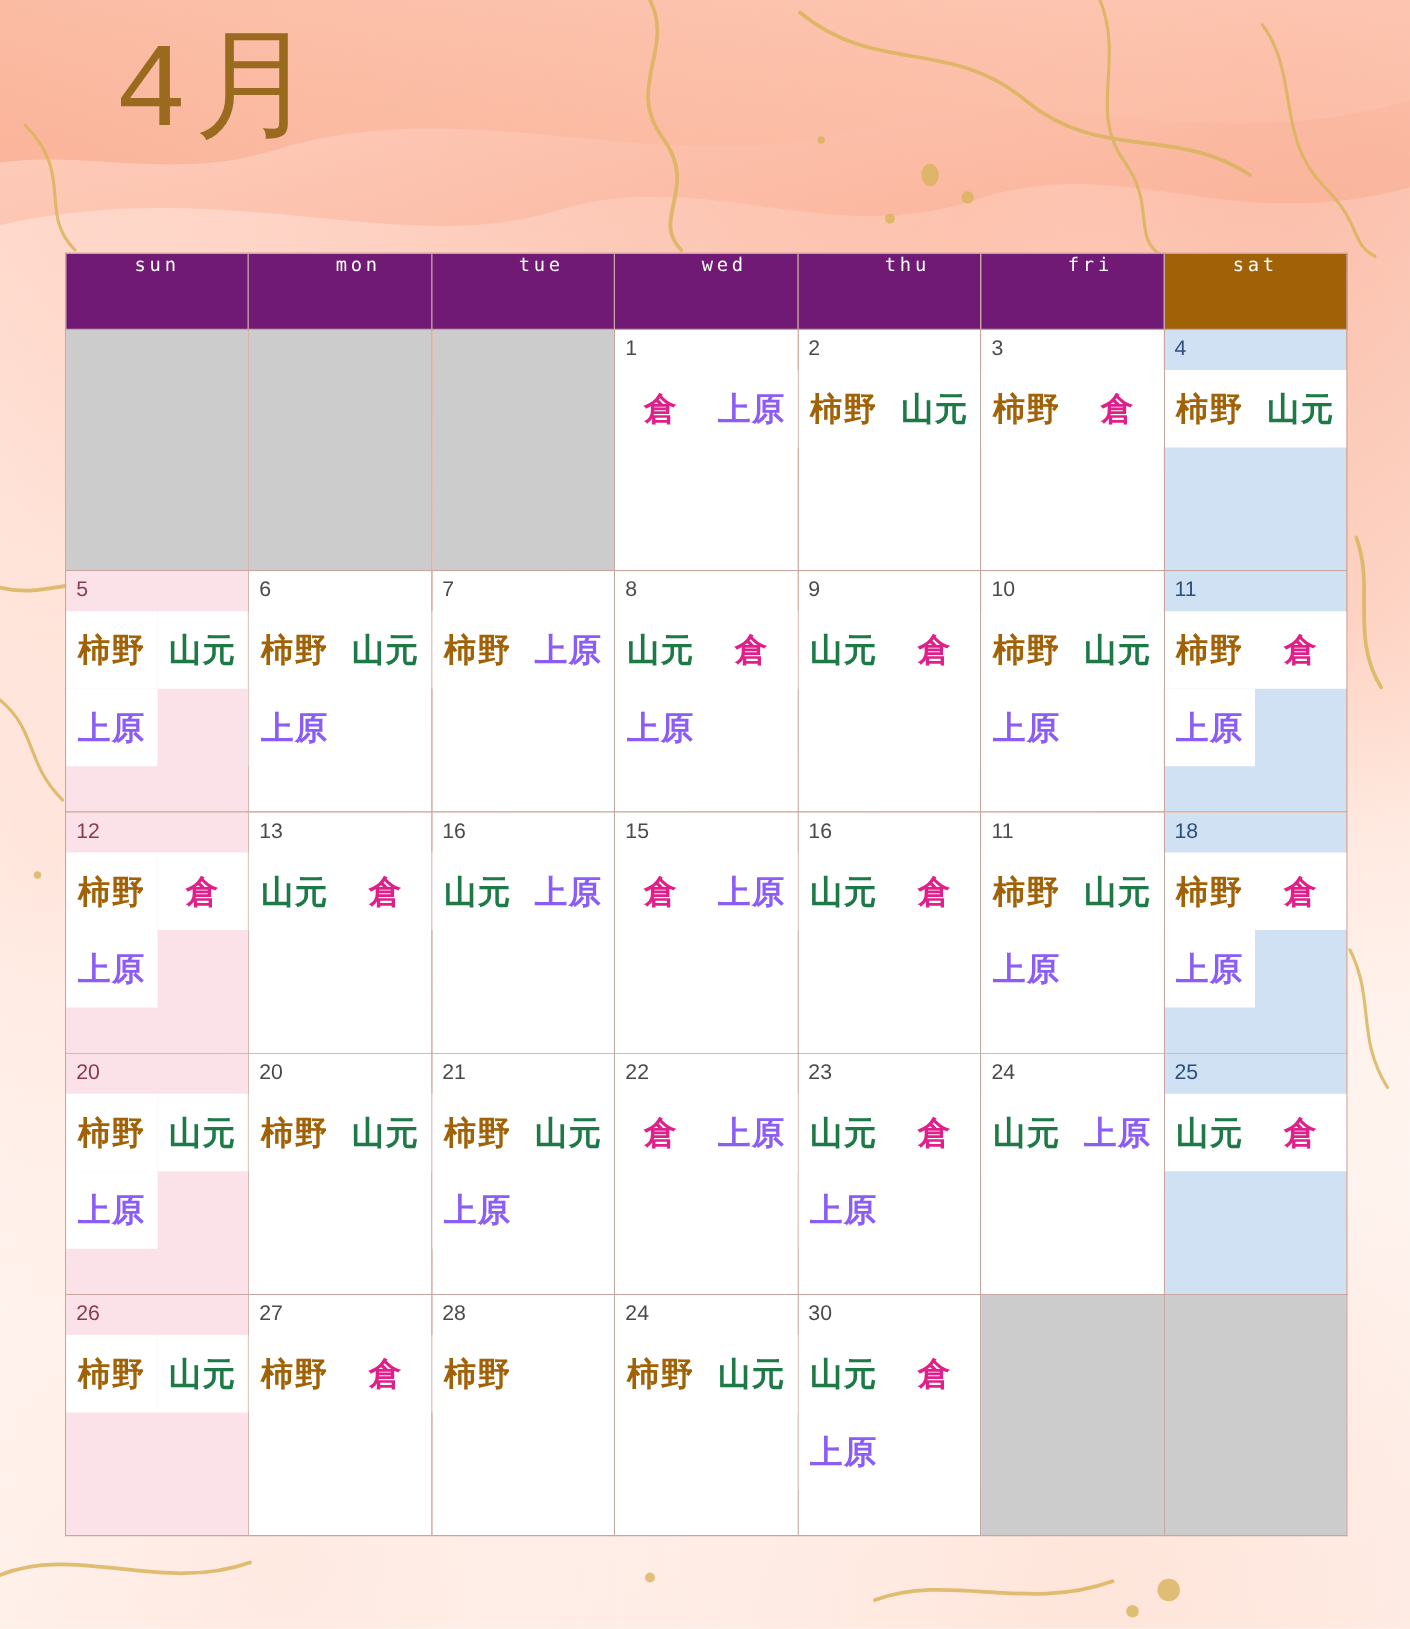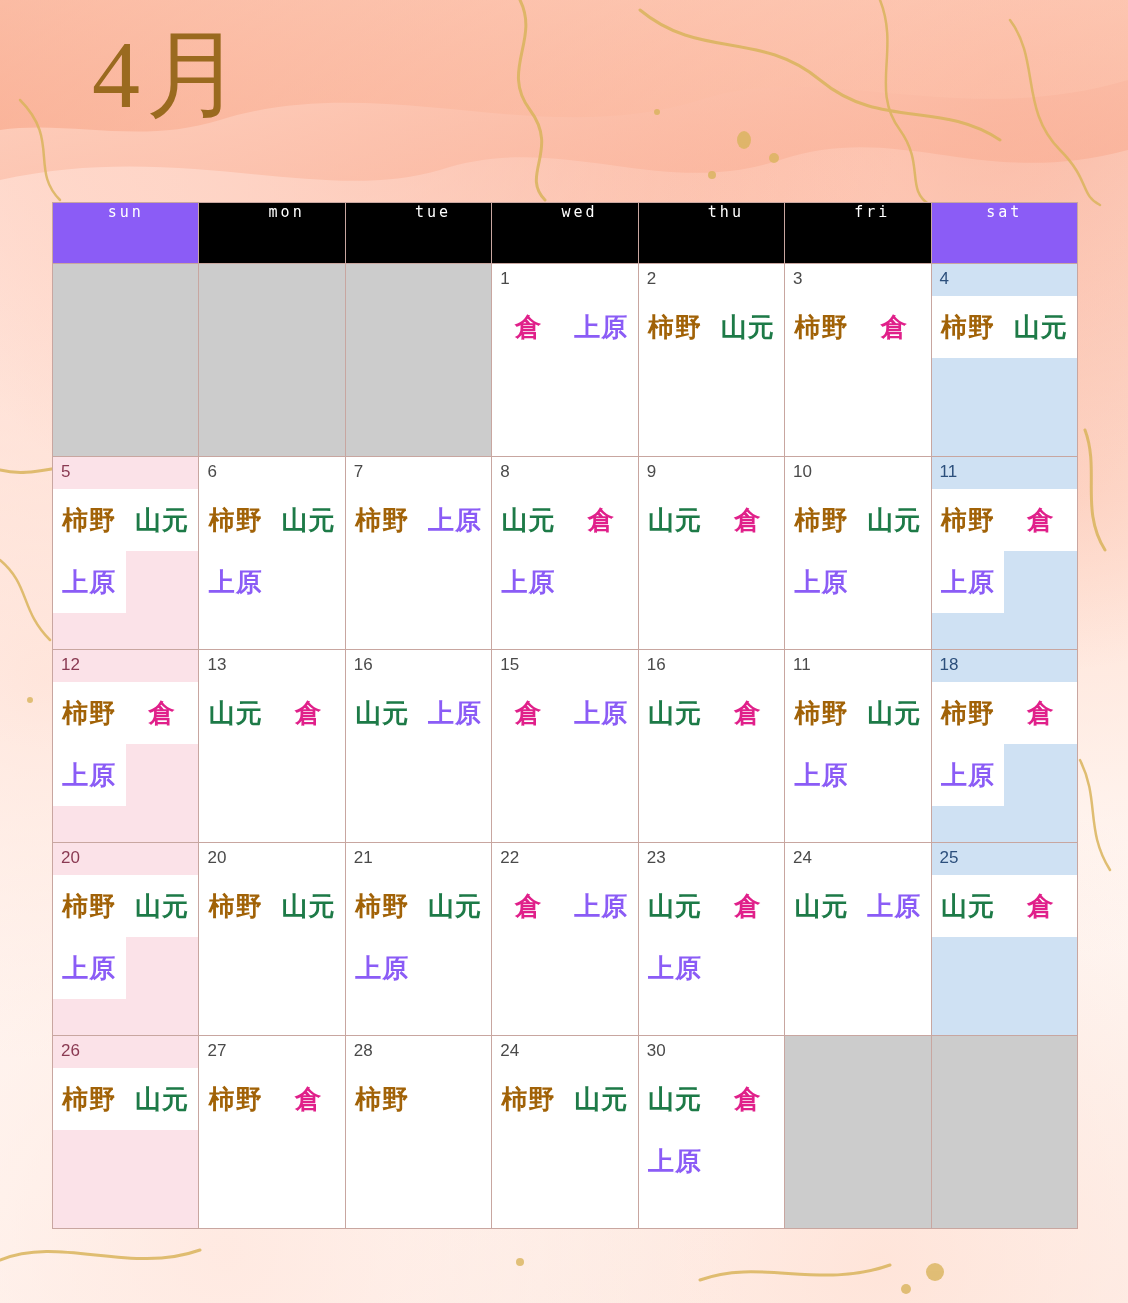--- a/index.html
+++ b/index.html
@@ -43,21 +43,21 @@
     z-index: 2;
     pointer-events: none;
   }
 
   
   .title {
     position: absolute;
     left: 92px;
     top: 22px;
     z-index: 5;
-    font-family: Liberation Serif, serif;
+    font-family: Liberation Mono, monospace;
     font-size: 96px;
     line-height: 1.1;
     color: #9a6a1f;
     letter-spacing: 6px;
     font-weight: 400;
   }
 
   
   .calendar {
     position: absolute;
@@ -75,23 +75,23 @@
   }
   .calendar th {
     height: 60px;
     font-family: "DejaVu Sans Mono", monospace;
     font-size: 15px;
     letter-spacing: 3px;
     font-weight: normal;
     color: #ffffff;
     text-align: center;
   }
-  th.h-sun  { background: #8b5cf6; }
-  th.h-week { background: #000000; padding-left: 29px; }
-  th.h-sat  { background: #8b5cf6; }
+  th.h-sun  { background: #701a75; }
+  th.h-week { background: #701a75; padding-left: 29px; }
+  th.h-sat  { background: #a16207; }
 
   td.day {
     height: 192px;
     position: relative;
     background: #ffffff;
   }
   td.blank { background: #cccccc; }
   td.sun-col { background: #fbe2e8; }
   td.sat-col { background: #cfe1f3; }
 

